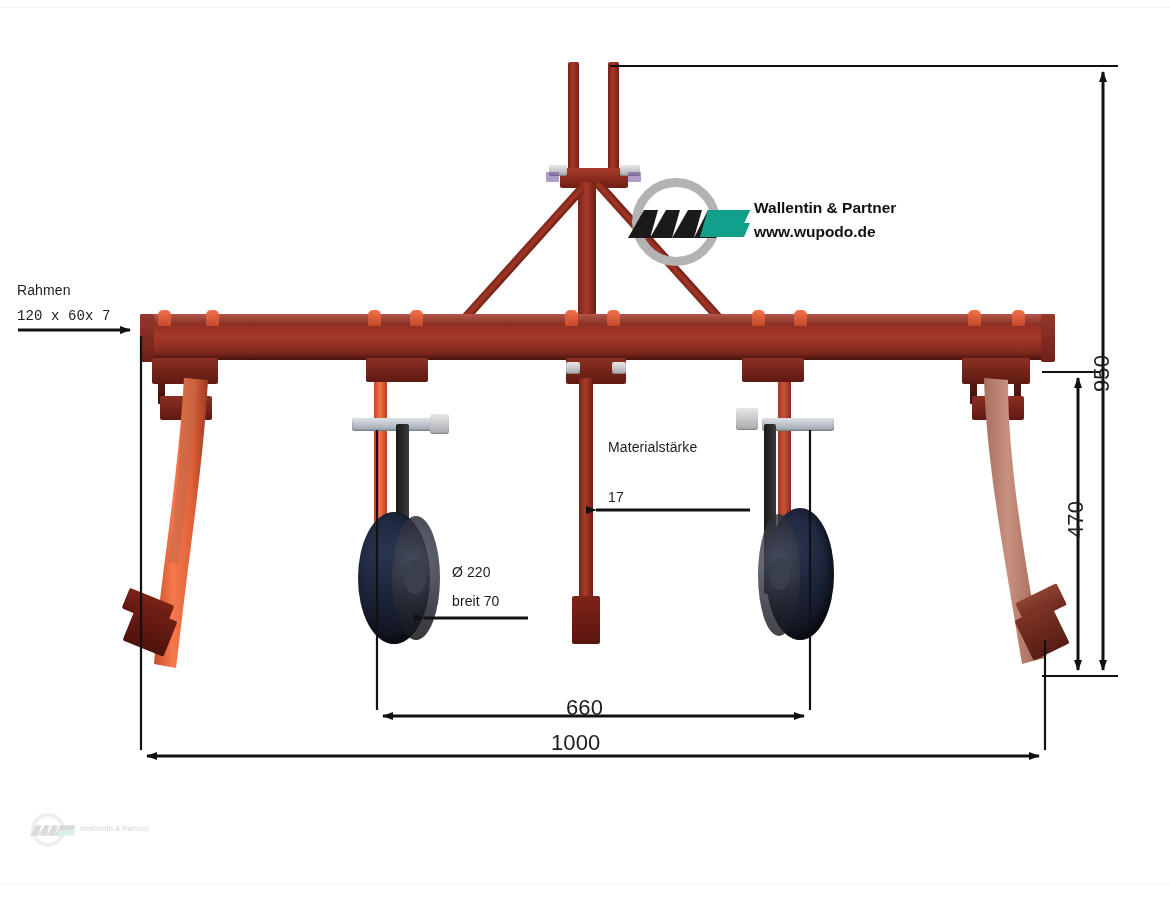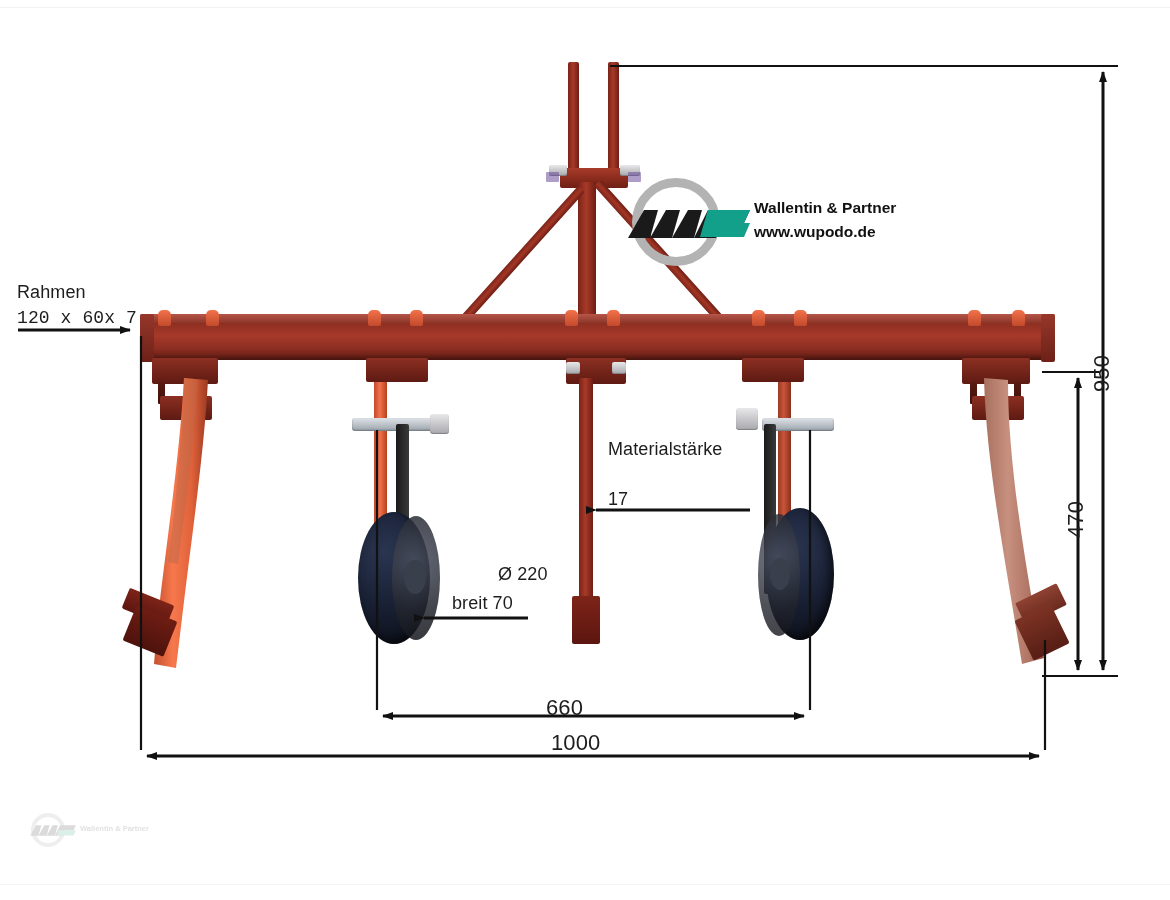--- a/index.html
+++ b/index.html
@@ -46,21 +46,21 @@
   .wheel-hub{position:absolute;border-radius:50%;background:#3a3f4c;}
   .wheel-arm{position:absolute;background:linear-gradient(90deg,#1a1a1a,#3a3a3a);border-radius:2px;}
 
   
   .mast{position:absolute;background:linear-gradient(90deg,#7a2318,#a83a28 45%,#6e1e14);border-radius:2px;}
   .brace{position:absolute;background:linear-gradient(90deg,#7c2519,#a23626 50%,#6d1e14);
     transform-origin:top left;border-radius:2px;}
 
   
   .dims{position:absolute;left:0;top:0;width:1170px;height:900px;}
-  .lbl{position:absolute;font-size:18px;color:#1d1d1d;white-space:nowrap;line-height:1.22;letter-spacing:.1px;}
+  .lbl{position:absolute;font-size:14px;color:#1d1d1d;white-space:nowrap;line-height:1.22;letter-spacing:.1px;}
   .lbl.vert{transform:rotate(-90deg);transform-origin:left top;}
   .lbl.big{font-size:22px;}
 
   
   .logo{position:absolute;left:628px;top:176px;width:262px;height:92px;}
   .logo-ring{position:absolute;left:4px;top:2px;width:88px;height:88px;border-radius:50%;
     border:9px solid #b3b3b3;box-sizing:border-box;}
   .logo-mark{position:absolute;left:0px;top:28px;width:122px;height:40px;}
   .logo-txt{position:absolute;left:126px;top:20px;width:136px;}
   .logo-txt div{font-size:15.5px;font-weight:bold;color:#111;line-height:1.55;white-space:nowrap;}
@@ -211,26 +211,26 @@
       <line x1="147" y1="756" x2="1039" y2="756" stroke-width="3" marker-start="url(#al)" marker-end="url(#ar)"></line>
     </g>
   </svg>
 
   <div class="lbl" style="left:17px;top:282px;">Rahmen</div>
   <div class="lbl" style="left:17px;top:308px;font-family:Liberation Mono, monospace;">120 x 60x 7</div>
 
   <div class="lbl" style="left:608px;top:439px;">Materialstärke</div>
   <div class="lbl" style="left:608px;top:489px;">17</div>
 
-  <div class="lbl" style="left:452px;top:564px;margin-left:46px;">Ø 220</div>
+  <div class="lbl" style="left:452px;top:564px;">Ø 220</div>
   <div class="lbl" style="left:452px;top:593px;">breit 70</div>
 
   <div class="lbl vert big" style="left:1089px;top:392px;">950</div>
   <div class="lbl vert big" style="left:1063px;top:538px;">470</div>
-  <div class="lbl big" style="left:546px;top:695px;text-align:right;">660</div>
+  <div class="lbl big" style="left:566px;top:695px;text-align:right;">660</div>
   <div class="lbl big" style="left:551px;top:730px;">1000</div>
 
   <div class="logo">
     <div class="logo-ring"></div>
     <svg class="logo-mark" viewBox="0 0 122 40">
       <path d="M0,34 L16,6 L30,6 L22,34 Z" fill="#1a1a1a"></path>
       <path d="M22,34 L38,6 L52,6 L44,34 Z" fill="#1a1a1a"></path>
       <path d="M44,34 L60,6 L74,6 L66,34 Z" fill="#1a1a1a"></path>
       <path d="M66,34 L80,6 L122,6 L116,19 L92,19 L88,34 Z" fill="#1a1a1a"></path>
       <path d="M76,19 L122,19 L116,33 L72,33 Z" fill="#13a08a"></path>

